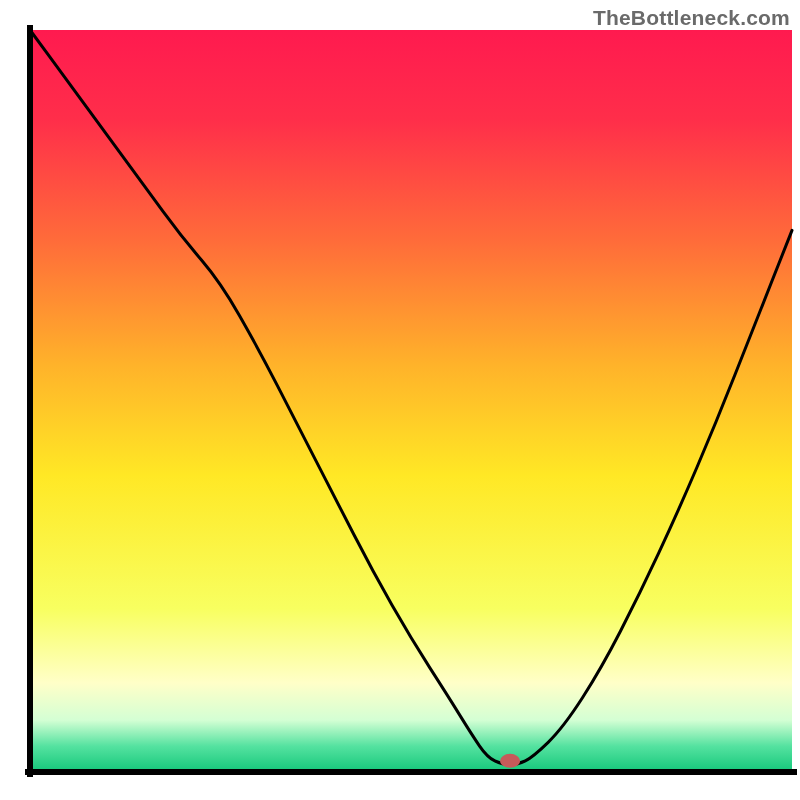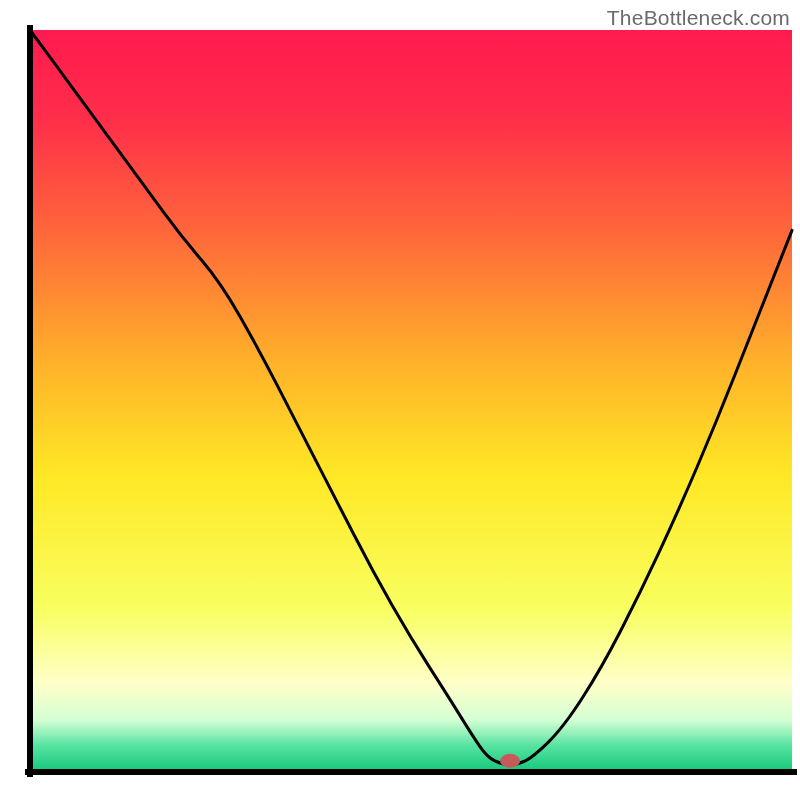--- a/index.html
+++ b/index.html
@@ -13,21 +13,21 @@
   .frame {
     position: relative;
     width: 800px;
     height: 800px;
   }
   .watermark {
     position: absolute;
     top: 6px;
     right: 10px;
     font-size: 21px;
-    font-weight: 400;
+    font-weight: 700;
     color: #6a6a6a;
     letter-spacing: 0.2px;
     z-index: 10;
   }
   svg.plot {
     position: absolute;
     top: 0;
     left: 0;
   }
 </style>

